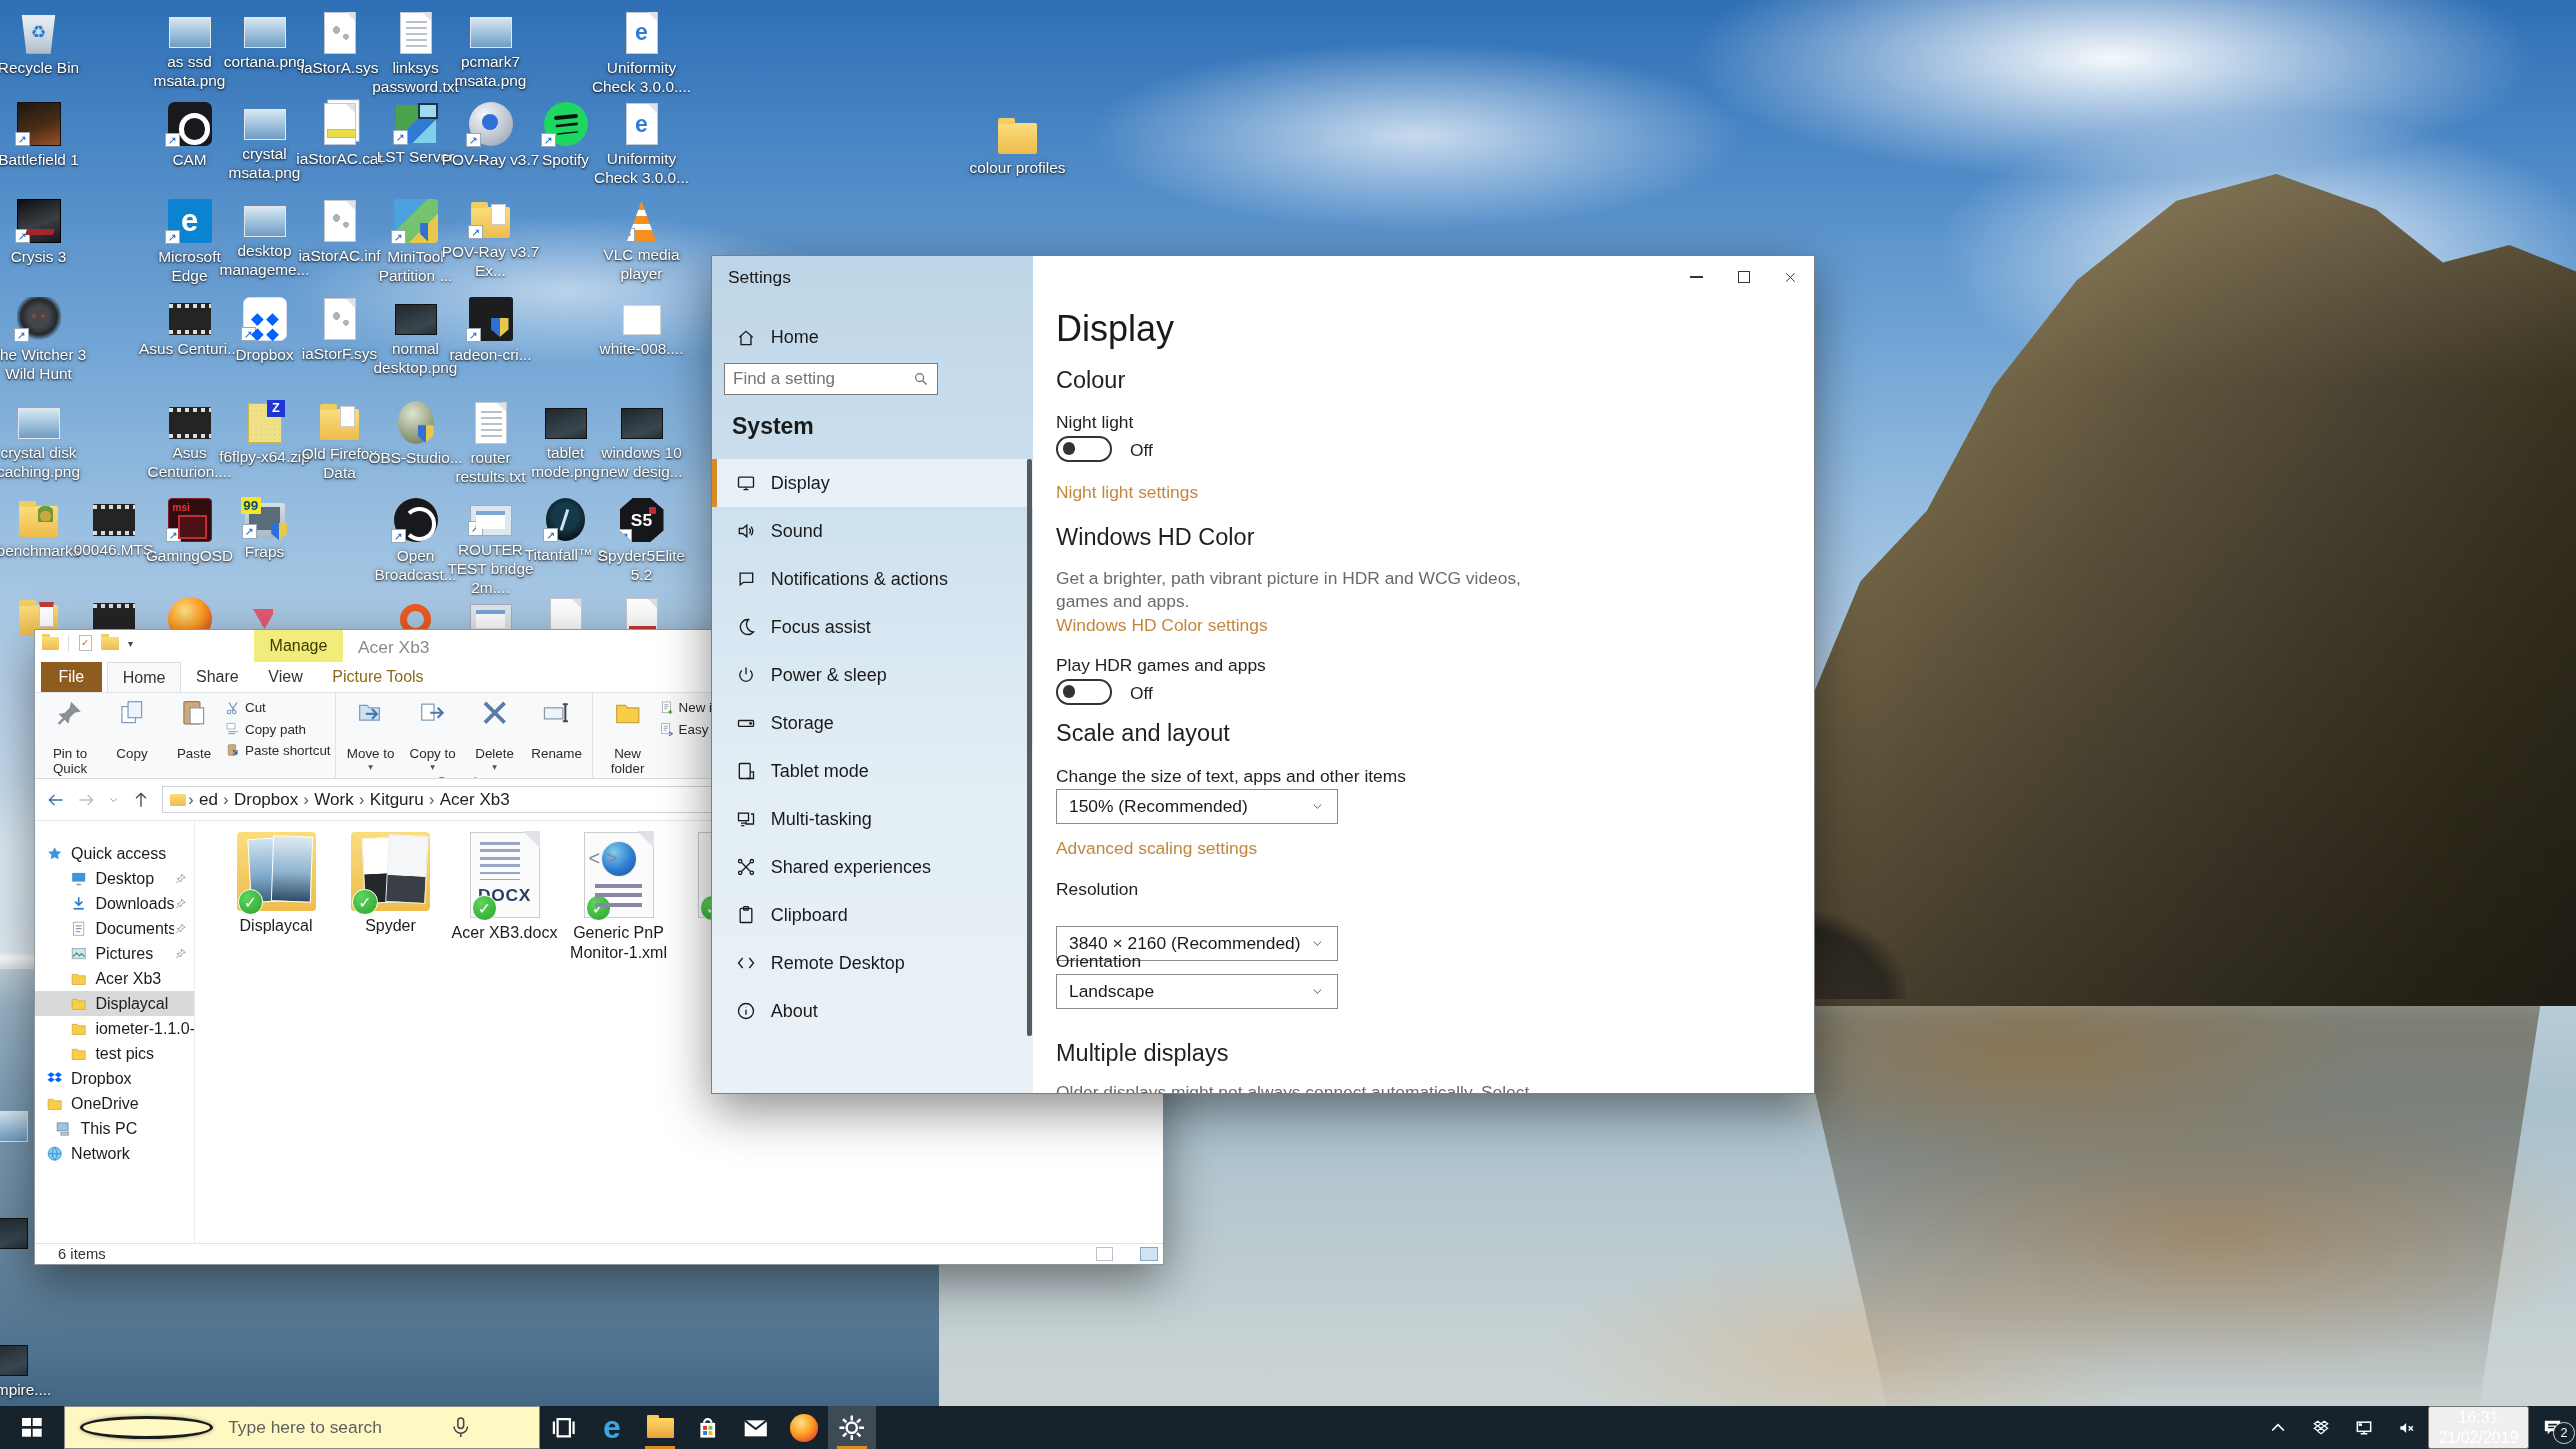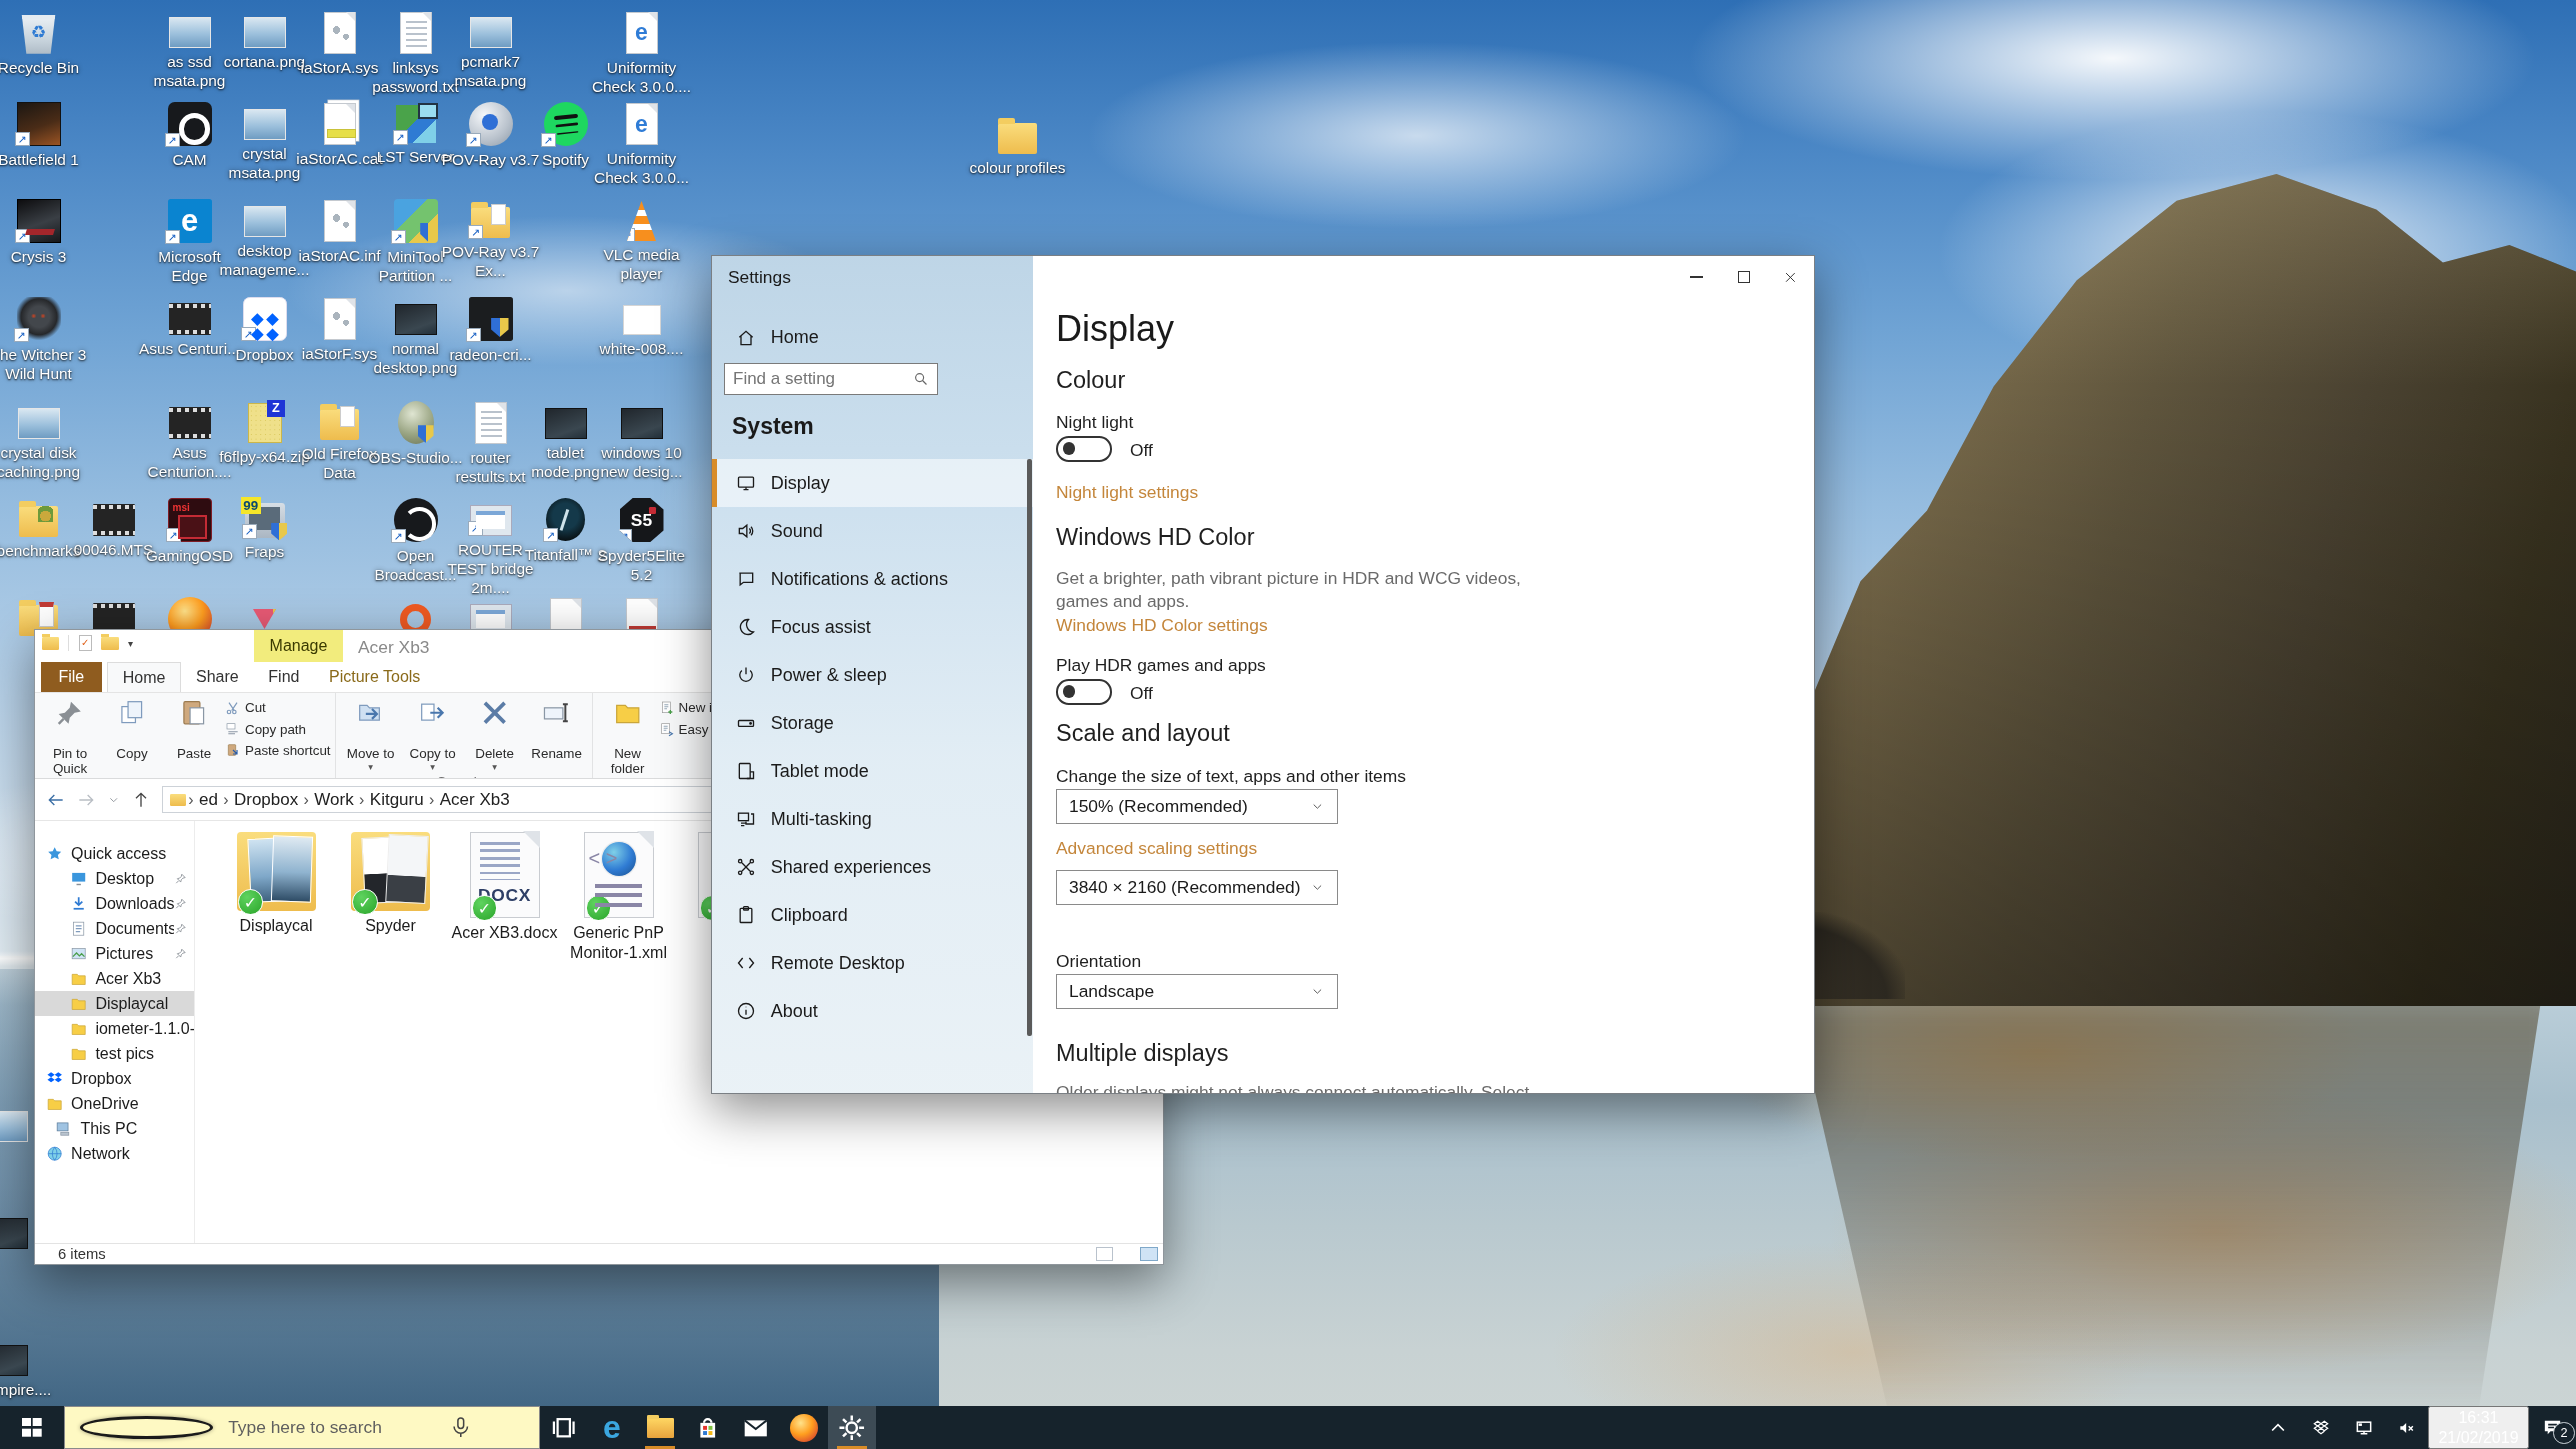--- a/index.html
+++ b/index.html
@@ -668,21 +668,21 @@
         <span class="qfold"></span>
         <span class="qcaret">▾</span>
       </div>
       <div class="x-manage">Manage</div>
       <div class="x-wtitle">Acer Xb3</div>
     </div>
     <div class="x-tabs" id="xtabs">
         <button class="xtab file">File</button>
         <button class="xtab active">Home</button>
         <button class="xtab">Share</button>
-        <button class="xtab">Find</button>
+        <button class="xtab">View</button>
         <button class="xtab tools">Picture Tools</button>
       </div>
     <div class="x-ribbon" id="ribbon">
         <div class="rgroup">
     <div class="rrow">
             <button class="rbig">
     <span class="ric">
                 <svg viewBox="0 0 24 24">
                   <path d="M13 3l8 8-5 1-4 4-1 5-8-8 5-1 4-4z" fill="#8a8f94"></path>
                   <path d="M7 17l-4 4" stroke="#8a8f94" stroke-width="2"></path>
@@ -1275,21 +1275,21 @@
         <div class="dropdown" style="top:533px">
           <span>150% (Recommended)</span>
           <span class="chev" style="color:#555">
               <svg viewBox="0 0 24 24" fill="none" stroke="currentColor" stroke-width="1.6">
                 <path d="M6 9l6 6 6-6"></path>
               </svg>
             </span>
         </div>
         <div class="link" style="top:582px">Advanced scaling settings</div>
         <div class="lab" style="top:623px">Resolution</div>
-        <div class="dropdown" style="top:614px">
+        <div class="dropdown" style="top:670px">
           <span>3840 × 2160 (Recommended)</span>
           <span class="chev" style="color:#555">
               <svg viewBox="0 0 24 24" fill="none" stroke="currentColor" stroke-width="1.6">
                 <path d="M6 9l6 6 6-6"></path>
               </svg>
             </span>
         </div>
         <div class="lab" style="top:695px">Orientation</div>
         <div class="dropdown" style="top:718px">
           <span>Landscape</span>

